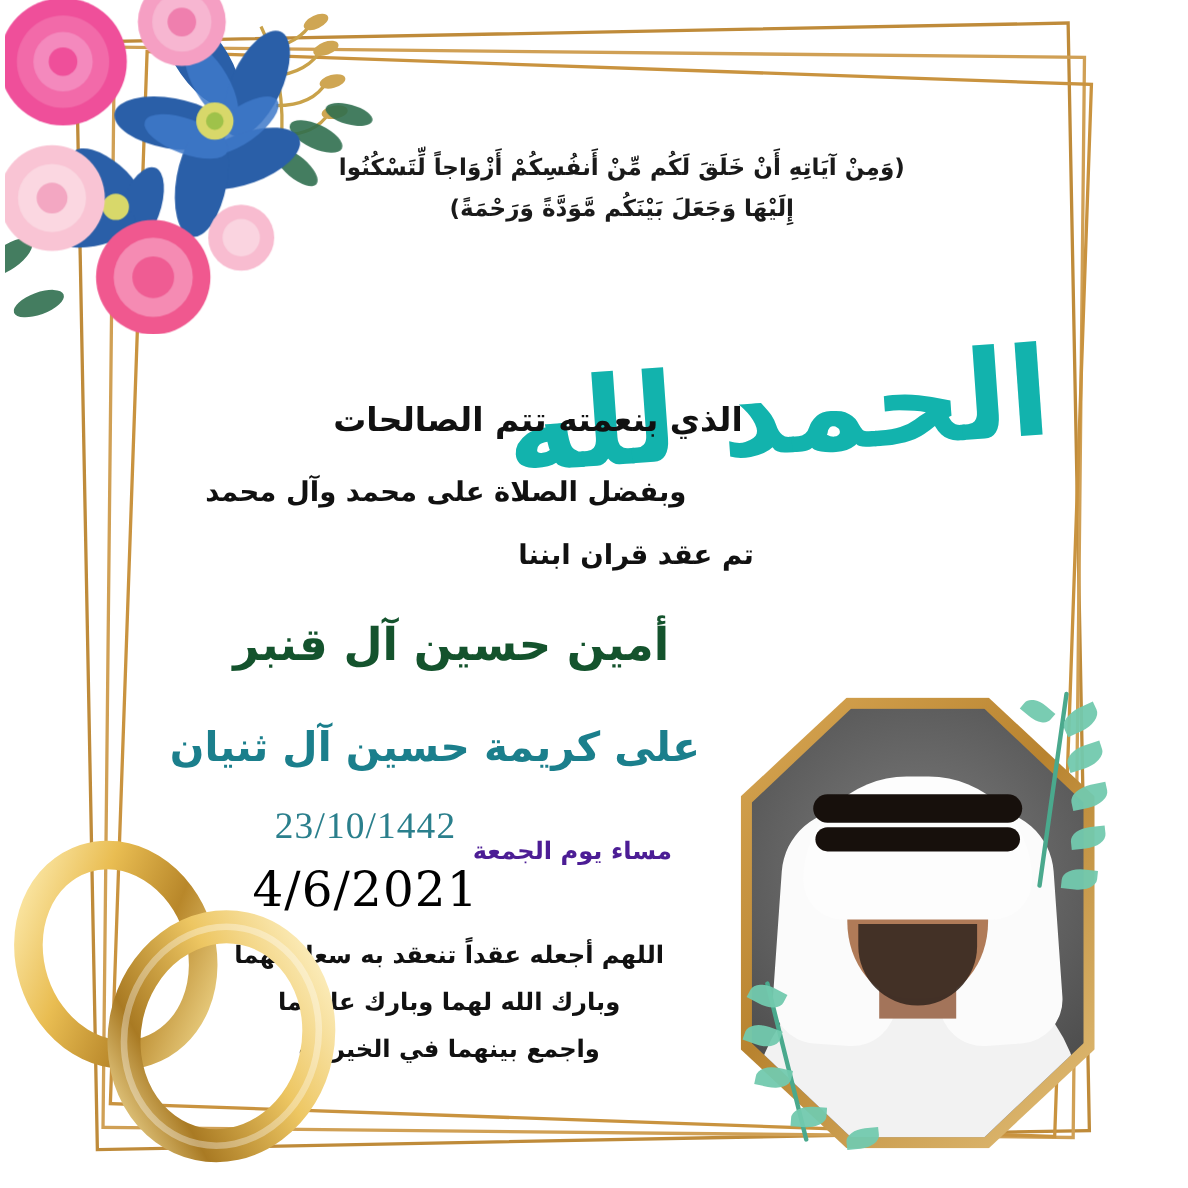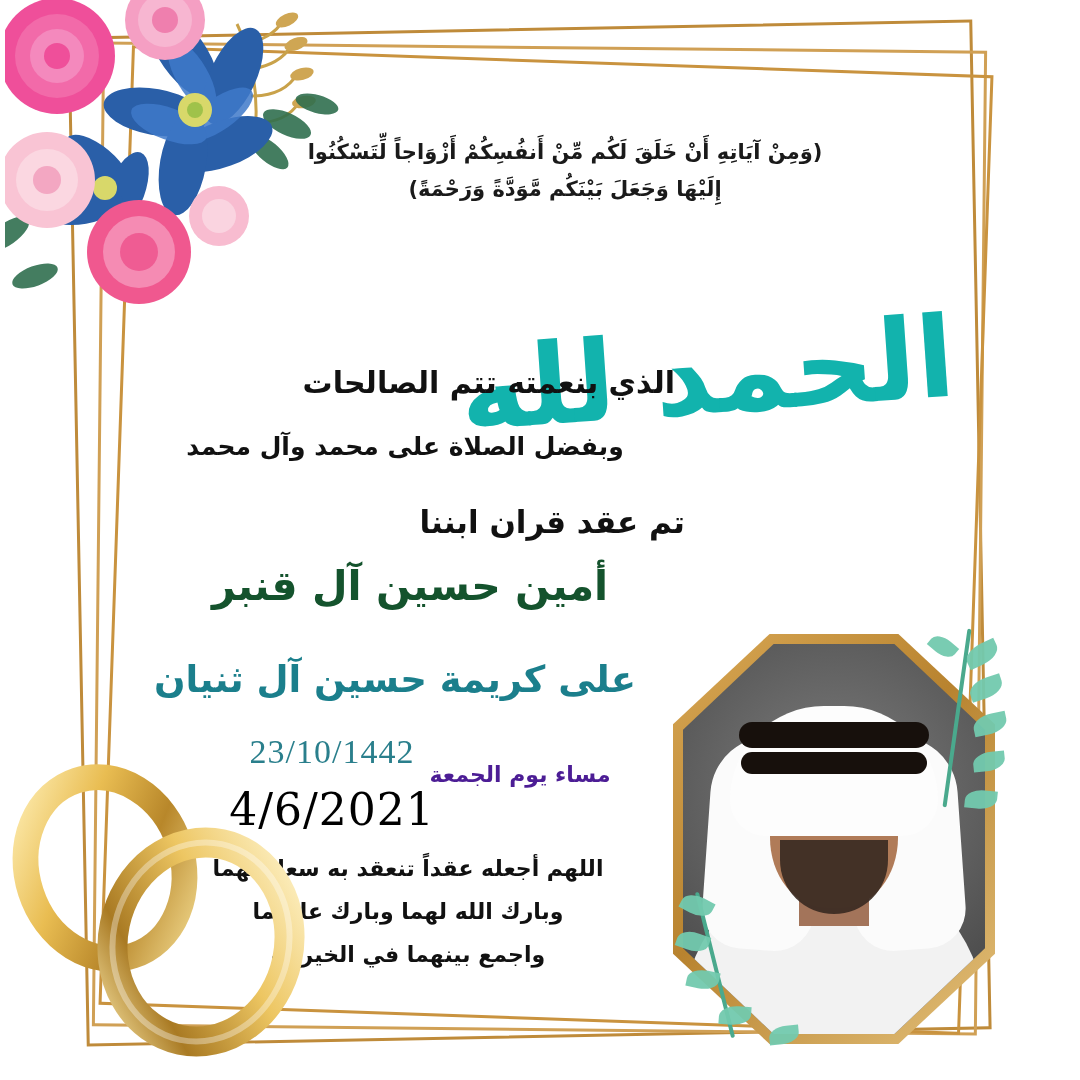--- a/index.html
+++ b/index.html
@@ -77,21 +77,21 @@
 
   .line-bold {
     position: absolute;
     direction: rtl;
     color: #111111;
     font-weight: 700;
     text-align: center;
   }
   .l1 { left: 150px; top: 365px; width: 520px; font-size: 30px; text-align: right; }
   .l2 { left: 120px; top: 432px; width: 560px; font-size: 25px; text-align: center; }
-  .l3 { left: 120px; top: 504px; width: 560px; font-size: 31px; text-align: right; }
+  .l3 { left: 120px; top: 490px; width: 560px; font-size: 25px; text-align: right; }
 
   .groom {
     position: absolute;
     left: 140px; top: 562px; width: 530px;
     text-align: center;
     direction: rtl;
     color: #14532d;
     font-size: 41px;
     font-weight: 700;
   }

